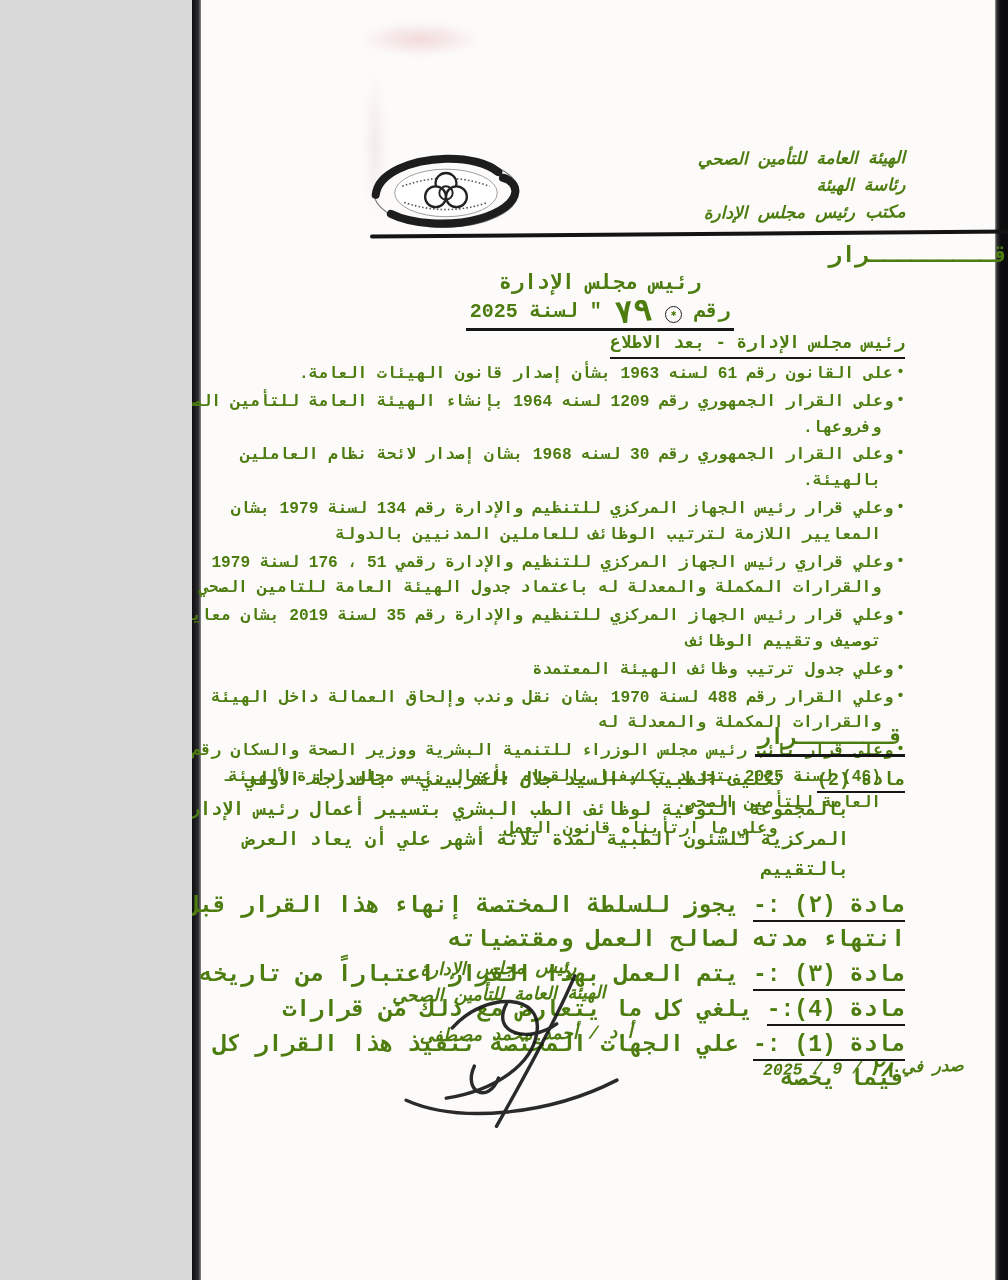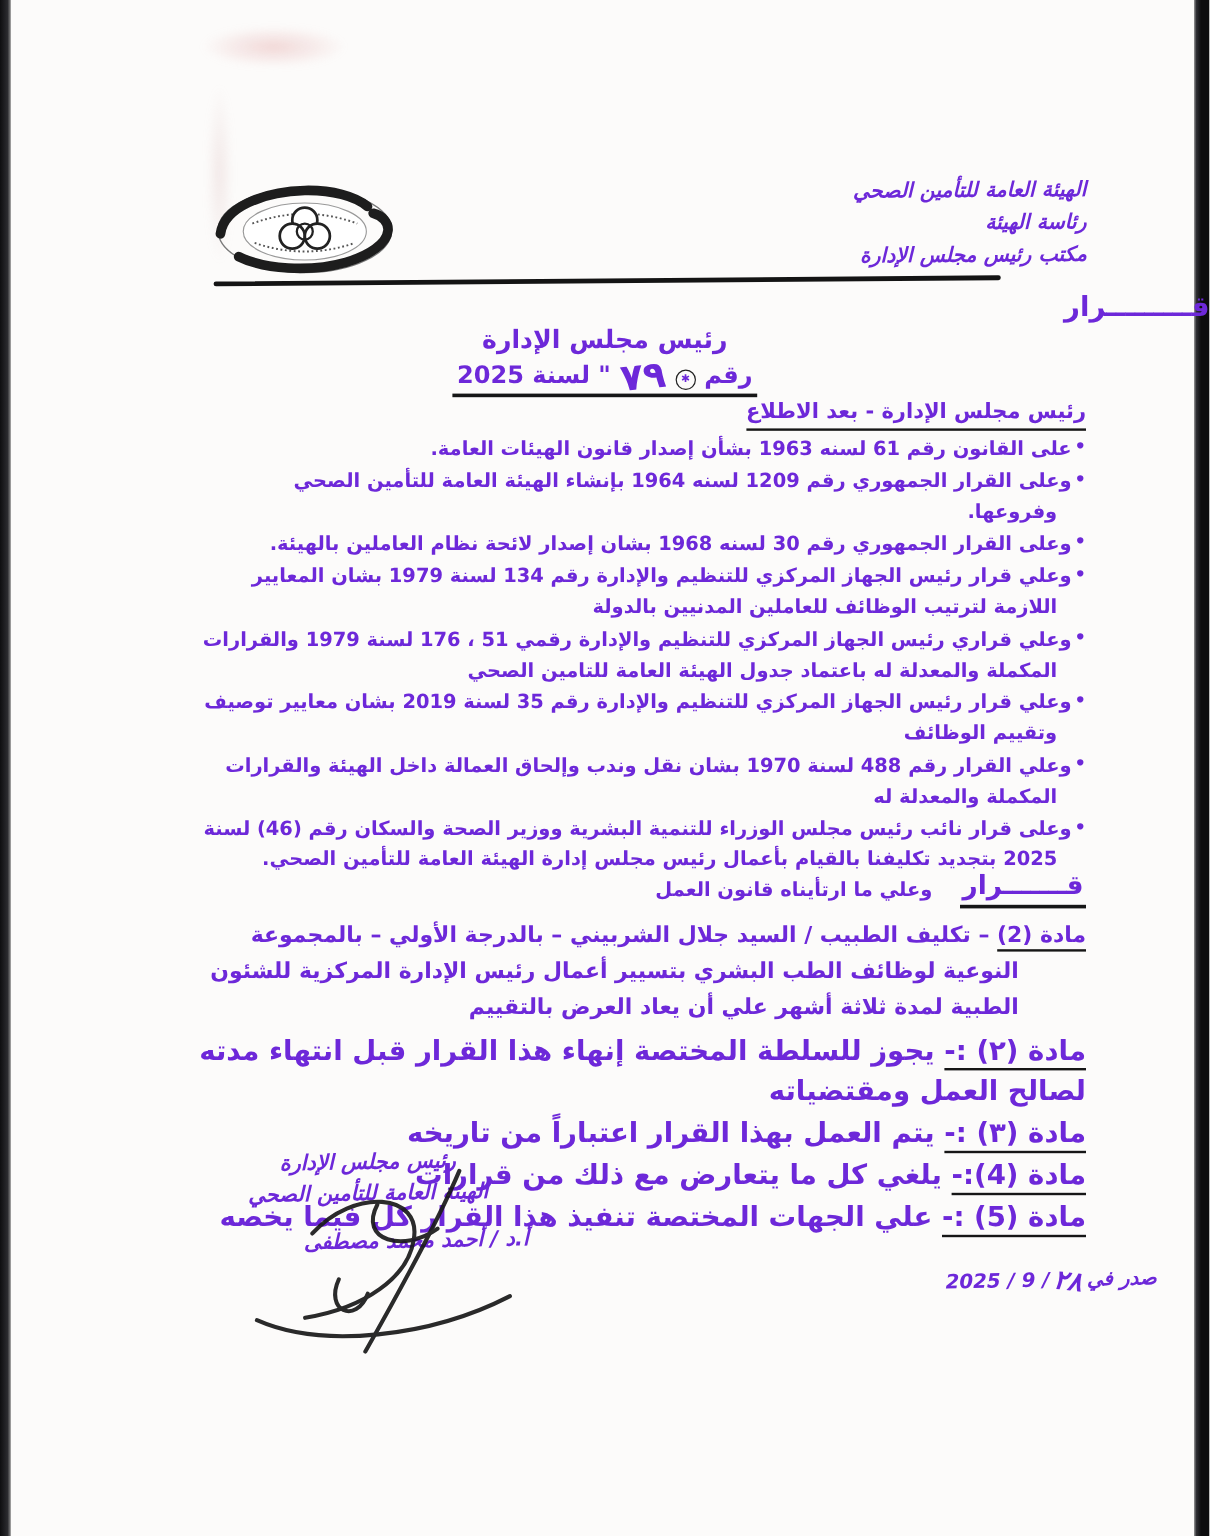--- a/index.html
+++ b/index.html
@@ -1,17 +1,17 @@
 <!DOCTYPE html>
 <html dir="rtl" lang="ar"><head>
 <meta charset="utf-8">
 <style>
   html,body{margin:0;padding:0;}
   body{background:#d9d9d9;font-family:"DejaVu Sans","Liberation Sans",sans-serif;}
-  .page{position:relative;width:1008px;height:1280px;background:#fcfbfa;overflow:hidden;color:#6d28d9;}
+  .page{position:relative;width:816px;height:1280px;background:#fcfbfa;overflow:hidden;color:#4d7c0f;font-family:Liberation Mono, monospace;}
   .edge{position:absolute;top:0;bottom:0;}
   .edge-left{left:0;width:9px;background:linear-gradient(90deg,#0e0e10,#2b2b2f 70%,#8a8a8a);}
   .edge-right{right:0;width:13px;background:linear-gradient(270deg,#0c0c0e 55%,#303034 85%,#9a9a9a);}
   .smudge{position:absolute;left:168px;top:22px;width:120px;height:34px;border-radius:50%;
           background:radial-gradient(closest-side,rgba(224,158,158,.38),rgba(224,158,158,0));filter:blur(3px);}
   .smudge2{position:absolute;left:172px;top:70px;width:22px;height:150px;border-radius:50%;
           background:radial-gradient(closest-side,rgba(210,170,170,.22),rgba(210,170,170,0));filter:blur(3px);}
 
   
   .org-lines{position:absolute;top:146px;right:103px;text-align:right;font-style:italic;font-weight:700;
@@ -105,20 +105,21 @@
 
   <div class="preamble">
     <div class="p-heading"><span>رئيس مجلس الإدارة - بعد الاطلاع</span></div>
 
     <div class="p-item"><span class="b">•</span><span>على القانون رقم 61 لسنه 1963 بشأن إصدار قانون الهيئات العامة.</span></div>
     <div class="p-item"><span class="b">•</span><span>وعلى القرار الجمهوري رقم 1209 لسنه 1964 بإنشاء الهيئة العامة للتأمين الصحي وفروعها.</span></div>
     <div class="p-item"><span class="b">•</span><span>وعلى القرار الجمهوري رقم 30 لسنه 1968 بشان إصدار لائحة نظام العاملين بالهيئة.</span></div>
     <div class="p-item"><span class="b">•</span><span>وعلي قرار رئيس الجهاز المركزي للتنظيم والإدارة رقم 134 لسنة 1979 بشان المعايير اللازمة لترتيب الوظائف للعاملين المدنيين بالدولة</span></div>
     <div class="p-item"><span class="b">•</span><span>وعلي قراري رئيس الجهاز المركزي للتنظيم والإدارة رقمي 51 ، 176 لسنة 1979 والقرارات المكملة والمعدلة له باعتماد جدول الهيئة العامة للتامين الصحي</span></div>
     <div class="p-item"><span class="b">•</span><span>وعلي قرار رئيس الجهاز المركزي للتنظيم والإدارة رقم 35 لسنة 2019 بشان معايير توصيف وتقييم الوظائف</span></div>
+    <div class="p-item"><span class="b">•</span><span>وعلي جدول ترتيب وظائف الهيئة المعتمدة</span></div>
     <div class="p-item"><span class="b">•</span><span>وعلي القرار رقم 488 لسنة 1970 بشان نقل وندب وإلحاق العمالة داخل الهيئة والقرارات المكملة والمعدلة له</span></div>
     <div class="p-item"><span class="b">•</span><span>وعلى قرار نائب رئيس مجلس الوزراء للتنمية البشرية ووزير الصحة والسكان رقم (46) لسنة 2025 بتجديد تكليفنا بالقيام بأعمال رئيس مجلس إدارة الهيئة العامة للتأمين الصحي.</span></div>
 
     <div class="p-close">وعلي ما ارتأيناه قانون العمل</div>
   </div>
 
   <div class="decision">
     <div class="d-heading"><span>قـــــــرار</span></div>
 
     <div class="article article-1">
@@ -127,21 +128,21 @@
     <div class="article">
       <span class="a-label">مادة (٢) :-</span><span class="a-sep"> </span><span>يجوز للسلطة المختصة إنهاء هذا القرار قبل انتهاء مدته لصالح العمل ومقتضياته</span>
     </div>
     <div class="article">
       <span class="a-label">مادة (٣) :-</span><span class="a-sep"> </span><span>يتم العمل بهذا القرار اعتباراً من تاريخه</span>
     </div>
     <div class="article">
       <span class="a-label">مادة (4):-</span><span class="a-sep"> </span><span>يلغي كل ما يتعارض مع ذلك من قرارات</span>
     </div>
     <div class="article">
-      <span class="a-label">مادة (5) :-</span><span class="a-sep"> </span><span>علي الجهات المختصة تنفيذ هذا القرار كل فيما يخصه</span>
+      <span class="a-label">مادة (1) :-</span><span class="a-sep"> </span><span>علي الجهات المختصة تنفيذ هذا القرار كل فيما يخصه</span>
     </div>
   </div>
 
   <div class="sig">
     <div class="sig-title">رئيس مجلس الإدارة</div>
     <div class="sig-org">الهيئة العامة للتأمين الصحي</div>
     <div class="sig-name">أ.د / أحمد محمد مصطفى</div>
   </div>
   <svg class="sig-scribble" viewBox="0 0 255 160">
     <g fill="none" stroke="#191919" stroke-width="3.4" stroke-linecap="round" opacity="0.92">

